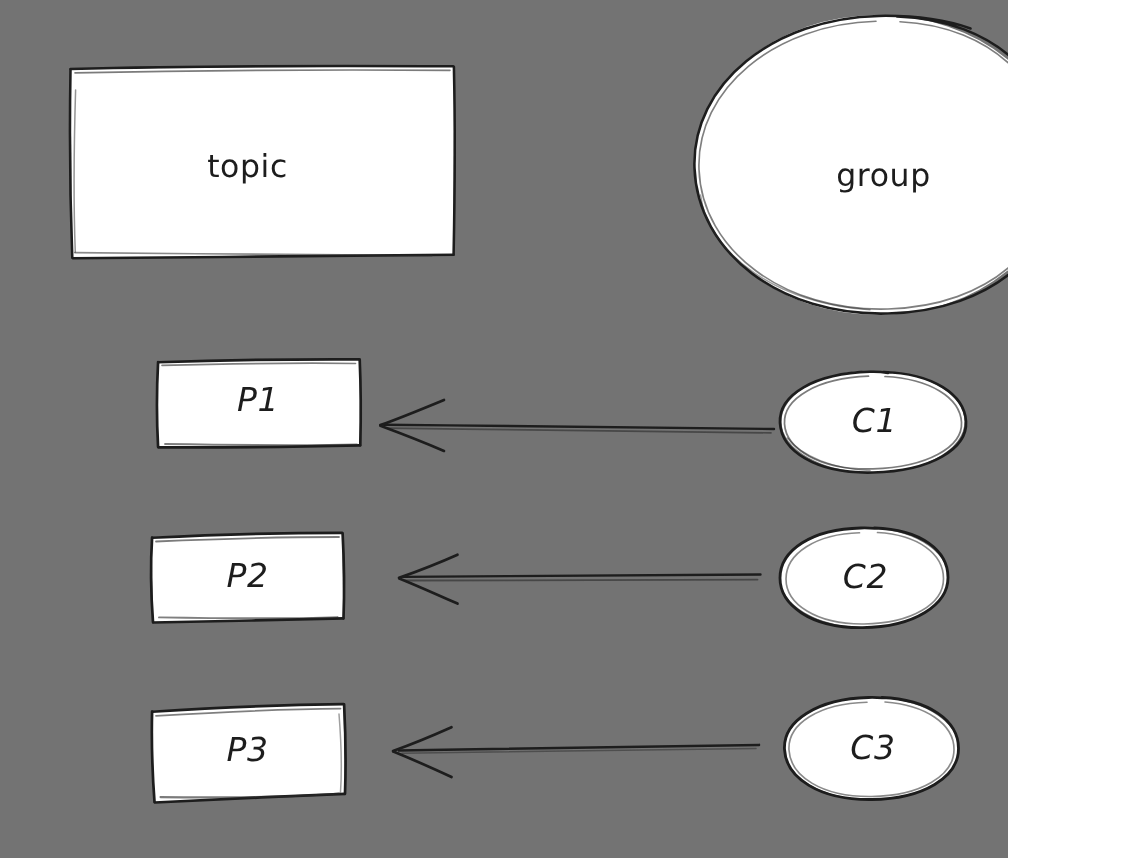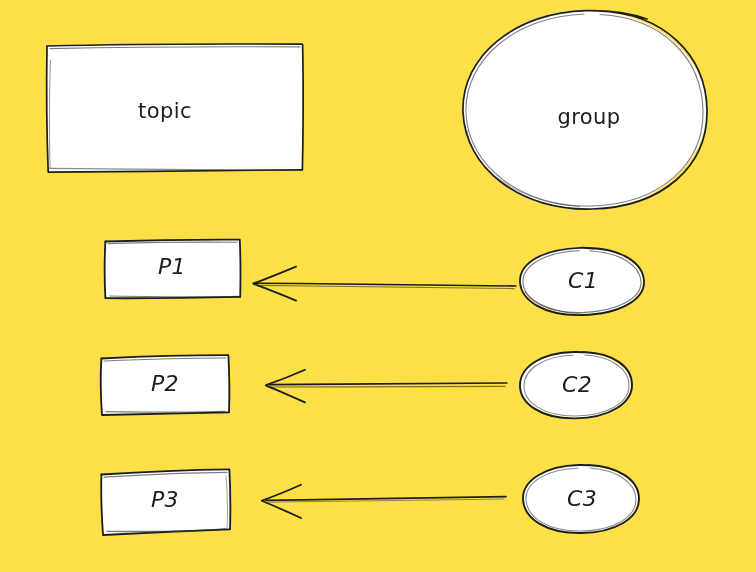--- a/index.html
+++ b/index.html
@@ -2,23 +2,23 @@
 <html><head>
 <meta charset="utf-8">
 <style>
   html, body {
     margin: 0;
     padding: 0;
     background: #ffffff;
   }
   #canvas-root {
     position: relative;
-    width: 756px;
+    width: 672px;
     height: 572px;
-    background: #fde047;
+    background: #737373;
     overflow: hidden;
     font-family: "DejaVu Sans", sans-serif;
   }
   svg.sketch-layer {
     position: absolute;
     left: 0;
     top: 0;
     width: 756px;
     height: 572px;
   }

